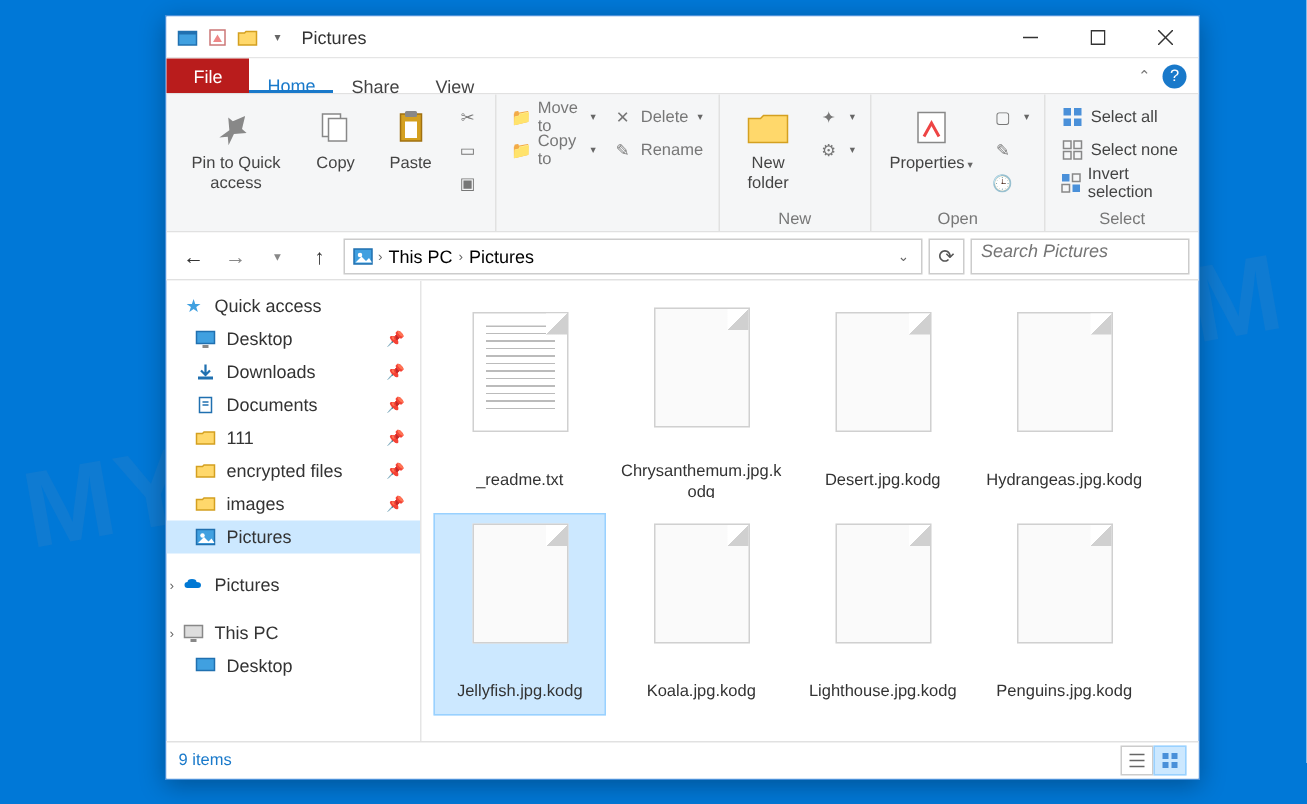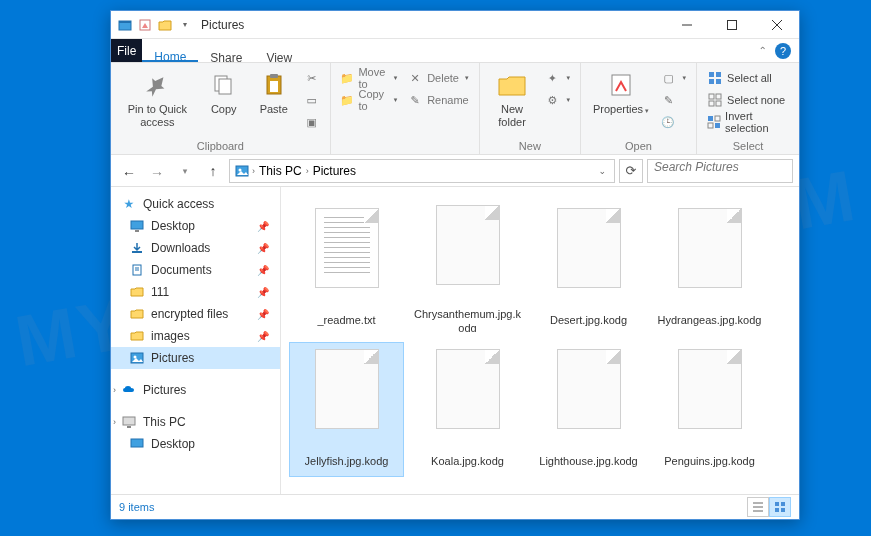--- a/index.html
+++ b/index.html
@@ -6,21 +6,21 @@
 body { background: #0078d7; width: 871px; height: 536px; overflow: hidden; position: relative; }
 .window { position: absolute; left: 110px; top: 10px; width: 690px; height: 510px; background: #fff; border: 1px solid #4a90d9; box-shadow: 0 4px 16px rgba(0,0,0,0.3); display: flex; flex-direction: column; }
 .titlebar { height: 28px; display: flex; align-items: center; background: #fff; border-bottom: 1px solid #e5e5e5; }
 .titlebar-icons { display: flex; align-items: center; gap: 4px; padding-left: 6px; }
 .tb-icon { width: 16px; height: 16px; display: flex; align-items: center; justify-content: center; }
 .title-text { margin-left: 8px; font-size: 12px; color: #333; }
 .window-controls { margin-left: auto; display: flex; }
 .win-btn { width: 45px; height: 28px; display: flex; align-items: center; justify-content: center; font-size: 11px; color: #333; cursor: pointer; }
 
 .ribbon-tabs { height: 24px; display: flex; align-items: stretch; background: #fff; border-bottom: 1px solid #e1e1e1; }
-.file-tab { background: #0f172a; color: #fff; padding: 0 6px; font-size: 12px; display: flex; align-items: center; }
+.file-tab { background: #b91c1c; color: #fff; padding: 0 18px; font-size: 12px; display: flex; align-items: center; }
 .tab { padding: 0 12px; font-size: 12px; display: flex; align-items: center; color: #444; cursor: pointer; margin-top: 14px; }
 .tab.active { color: #1979ca; border-bottom: 2px solid #1979ca; }
 .ribbon-right { margin-left: auto; display: flex; align-items: center; gap: 8px; padding-right: 8px; }
 .ribbon-collapse { color: #777; font-size: 10px; cursor: pointer; }
 .help-icon { width: 16px; height: 16px; border-radius: 50%; background: #1979ca; color: #fff; font-size: 11px; display: flex; align-items: center; justify-content: center; cursor: pointer; }
 
 .ribbon { height: 92px; background: #f5f6f7; border-bottom: 1px solid #e1e1e1; display: flex; }
 .ribbon-group { border-right: 1px solid #e1e1e1; padding: 4px 6px 2px 6px; display: flex; flex-direction: column; }
 .ribbon-group-content { flex: 1; display: flex; align-items: flex-start; gap: 2px; }
 .ribbon-group-label { font-size: 11px; color: #777; text-align: center; padding-top: 2px; }
@@ -171,21 +171,20 @@
               <span class="small-icon">✂</span>
             </div>
           <div class="small-btn">
               <span class="small-icon">▭</span>
             </div>
           <div class="small-btn">
               <span class="small-icon">▣</span>
             </div>
         </div>
       </div>
-      <div class="ribbon-group-label">Clipboard</div>
     </div>
 
     <div class="ribbon-group">
       <div class="ribbon-group-content">
         <div class="small-btn-col">
           <div class="small-btn">
               <span class="small-icon">📁</span>
               <span>Move to</span>
               <span class="dropdown-arrow">▾</span>
             </div>

